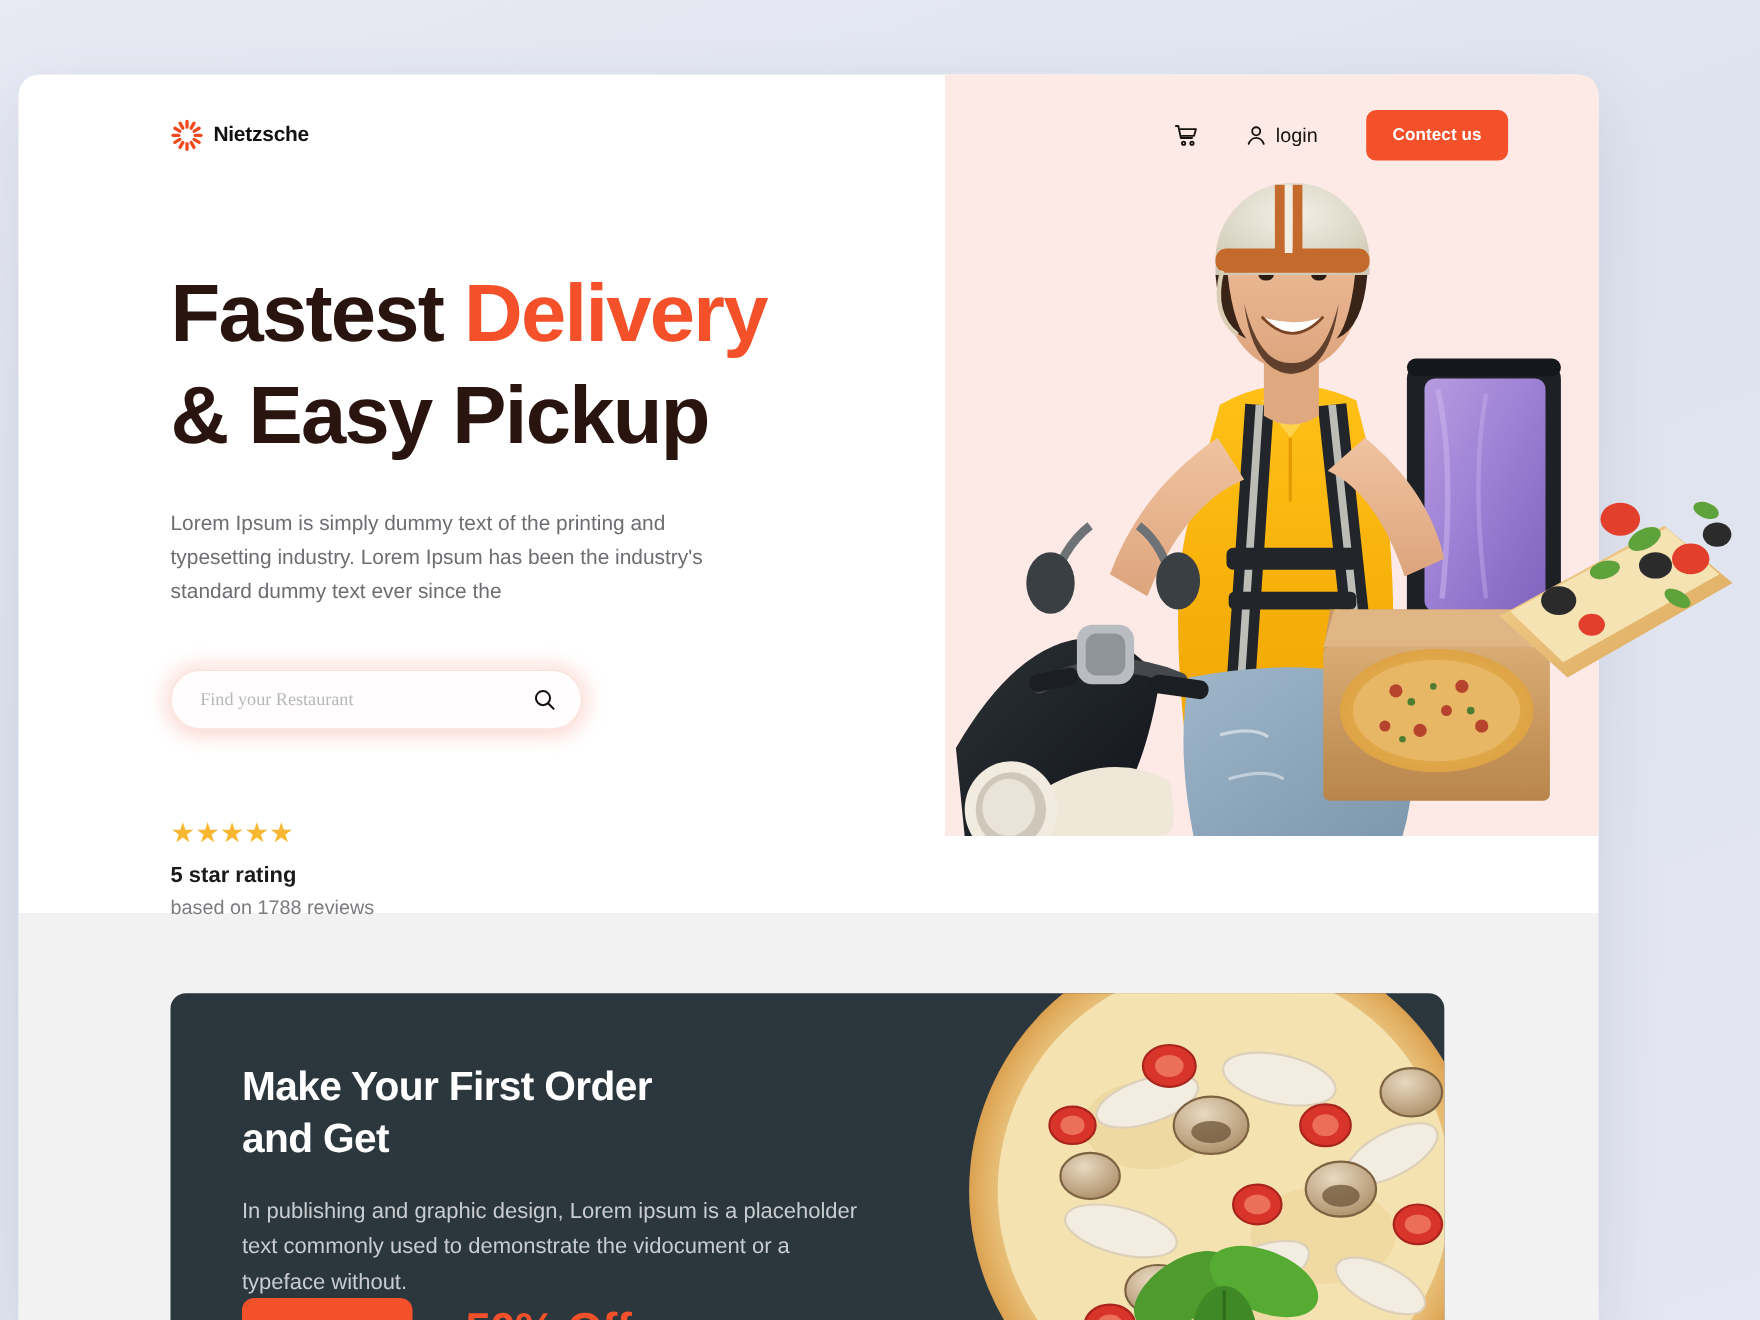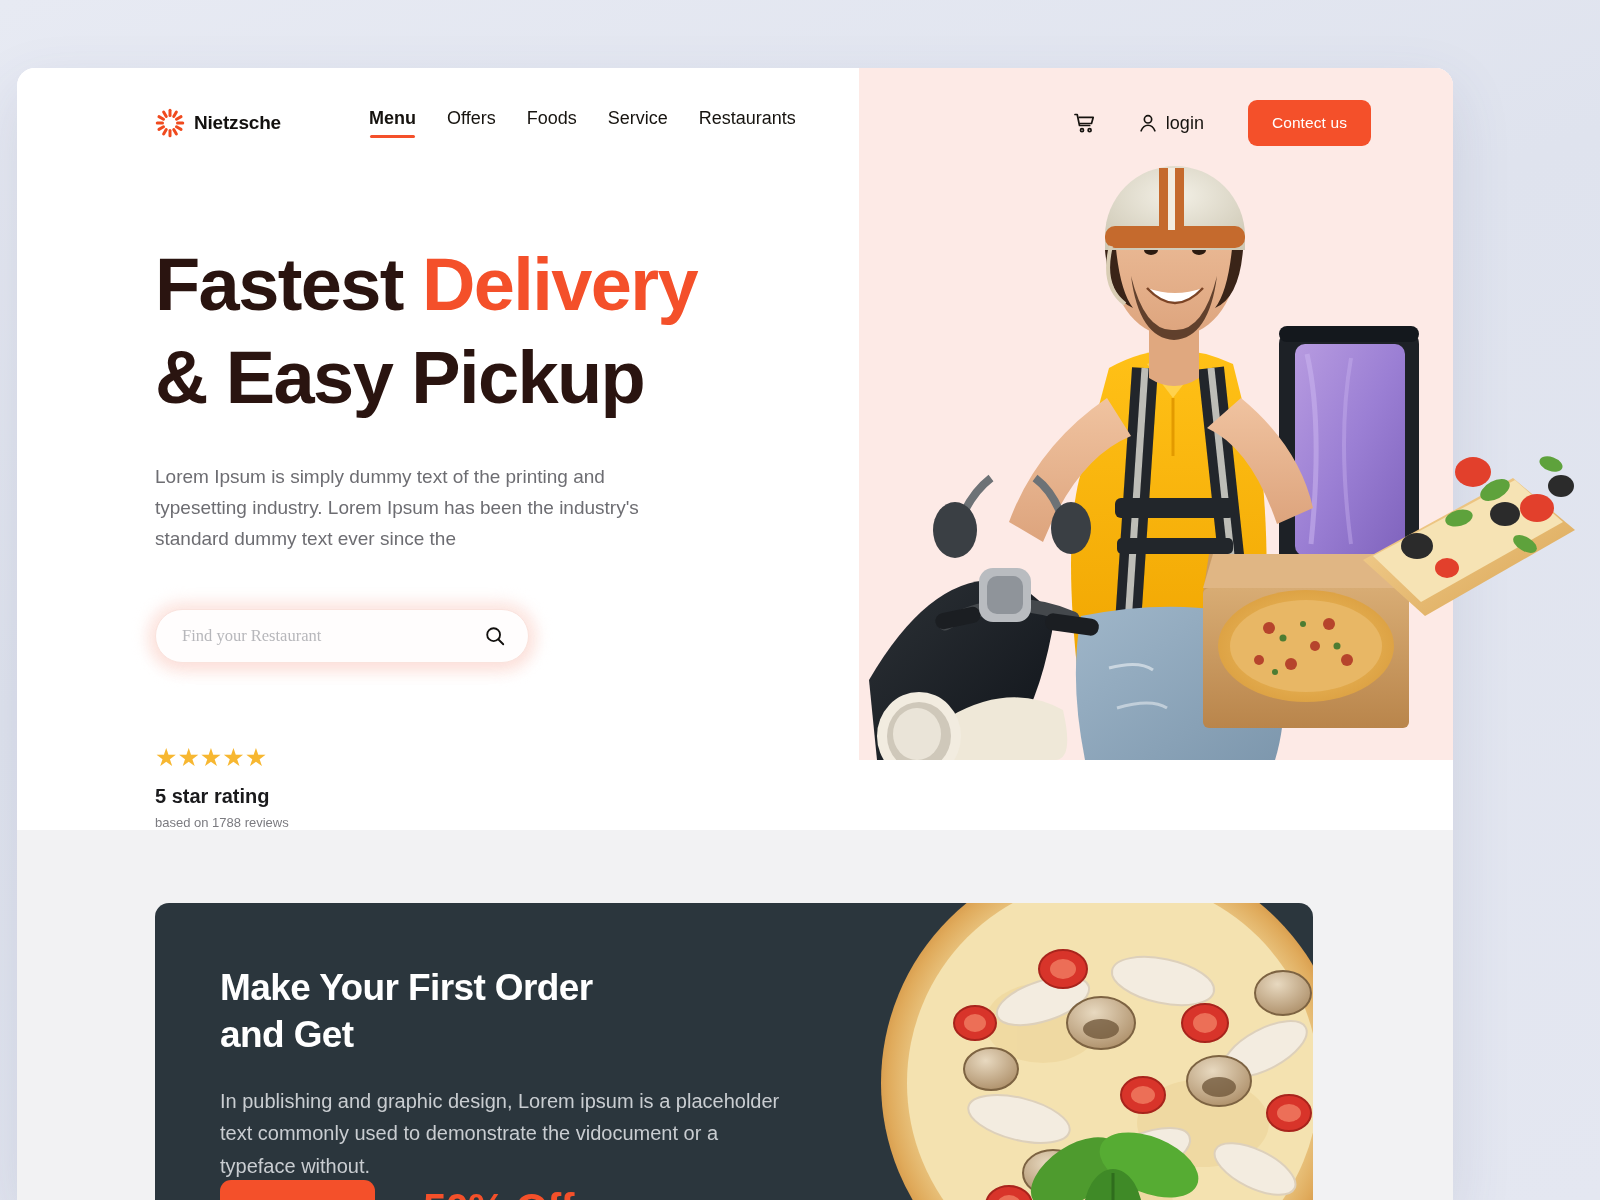--- a/index.html
+++ b/index.html
@@ -116,21 +116,21 @@
     gap: 7px;
     cursor: pointer;
     margin-left: 18px;
   }
   .login-text { font-size: 18px; color: #16130f; }
   .btn-contact {
     margin-left: 22px;
     background: #f4502a;
     color: #fff;
     font-size: 15.5px;
-    font-weight: normal;
+    font-weight: bold;
     border: none;
     border-radius: 9px;
     padding: 14px 24px;
     cursor: pointer;
     letter-spacing: 0.1px;
     white-space: nowrap;
     font-family: "Liberation Sans", sans-serif;
   }
 
   
@@ -205,21 +205,21 @@
   .rating-block { margin-top: 82px; }
   .stars { display: flex; gap: 3px; font-size: 25px; color: #f7b731; line-height: 1; }
   .rating-title {
     margin-top: 15px;
     font-size: 20px;
     font-weight: bold;
     color: #1a1a1c;
   }
   .rating-sub {
     margin-top: 7px;
-    font-size: 13px;
+    font-size: 18px;
     color: #7b7b80;
   }
 
   
   .grey-section {
     position: absolute;
     left: 0;
     top: 762px;
     width: 100%;
     height: 370px;
@@ -513,27 +513,20 @@
                 </g>
               <g transform="rotate(330)">
                   <rect x="-2" y="-19" width="4" height="11" rx="2"></rect>
                 </g>
             </g>
           </g>
         </svg>
         <span class="brand-name">Nietzsche</span>
       </div>
 
-      <div class="nav-links">
-        <span class="nav-link active">Menu</span>
-        <span class="nav-link">Offers</span>
-        <span class="nav-link">Foods</span>
-        <span class="nav-link">Service</span>
-        <span class="nav-link">Restaurants</span>
-      </div>
 
       <div class="nav-right">
         <span class="icon-btn">
           <svg width="24" height="24" viewBox="0 0 24 24" fill="none" stroke="#16130f" stroke-width="1.7" stroke-linecap="round" stroke-linejoin="round">
             <path d="M2 3.5h2.2l2.3 11h10.2"></path>
             <path d="M6.2 6.4h14l-1.7 6.1H7.3"></path>
             <circle cx="9" cy="19.2" r="1.5"></circle>
             <circle cx="16.6" cy="19.2" r="1.5"></circle>
           </svg>
         </span>

